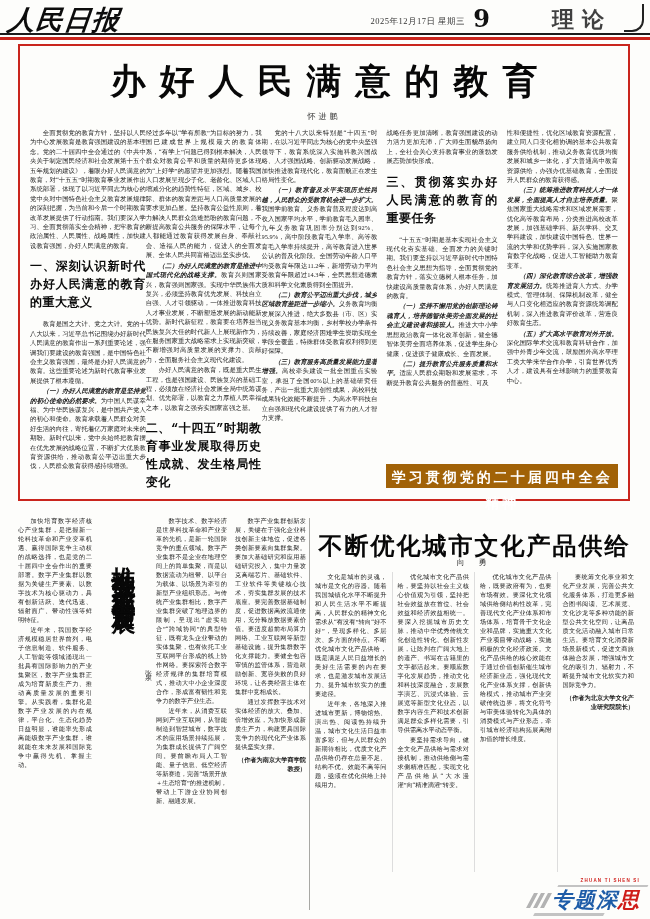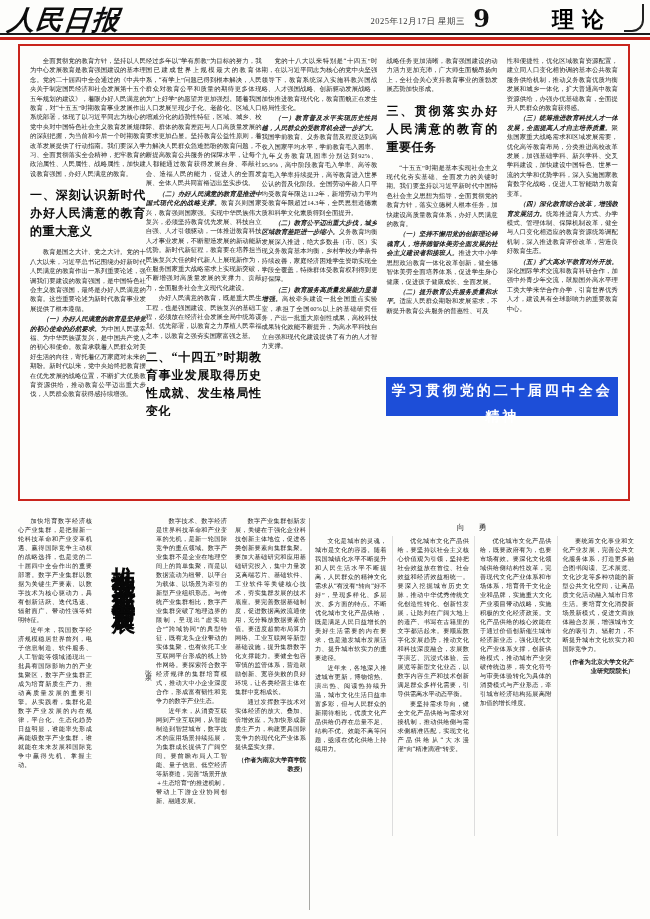--- a/index.html
+++ b/index.html
@@ -4,45 +4,45 @@
 <style>
   html,body{margin:0;padding:0;background:#e8e8e4;}
   #paper{position:relative;width:650px;height:919px;background:#fdfdfb;margin:0 auto;overflow:hidden;
          font-family:"Liberation Serif","DejaVu Serif",serif;color:#222;}
   
   #masthead{position:absolute;left:8px;top:2px;font-family:"DejaVu Serif",serif;font-weight:900;
             font-style:italic;font-size:27px;letter-spacing:1px;color:#0d0d0d;transform:skewX(-6deg);}
   #dateline{position:absolute;right:185px;top:16px;font-size:8.5px;color:#333;letter-spacing:0.5px;}
   #pagenum{position:absolute;right:160px;top:4px;font-size:24px;font-weight:bold;font-family:"DejaVu Serif",serif;color:#111;}
   #sectionname{position:absolute;right:38px;top:5px;font-size:22px;font-weight:bold;letter-spacing:8px;
-               font-family:"Liberation Sans","DejaVu Sans",sans-serif;color:#000000;}
+               font-family:"Liberation Sans","DejaVu Sans",sans-serif;color:#404040;}
   #corner-bracket{position:absolute;right:6px;top:4px;width:18px;height:26px;
                   border-right:2px solid #222;border-bottom:2px solid #222;border-bottom-right-radius:12px;}
   #rule-black{position:absolute;left:0;right:0;top:33px;height:2px;background:#1c1c1c;}
   #rule-red{position:absolute;left:0;right:0;top:37px;height:3px;background:#c9251d;}
   
   #main-box{position:absolute;left:18px;top:44px;width:612px;height:457px;border:2px solid #c9251d;
             padding:4px 10px 6px;box-sizing:border-box;background:#fdfdfb;}
   #main-title{margin:8px 0 0;text-align:center;font-family:"Liberation Sans","DejaVu Sans",sans-serif;
               font-weight:bold;font-size:35px;letter-spacing:14px;text-indent:14px;color:#080808;}
   #main-author{margin:6px 0 2px;text-align:center;font-size:8px;letter-spacing:3px;color:#333;}
   .body-txt{font-size:6.4px;line-height:9.4px;text-align:justify;color:#232323;}
   .body-txt p{margin:0 0 1px;text-indent:2em;}
   .body-txt p.cont{text-indent:0;}
   .body-txt p.note{text-indent:0;text-align:right;font-weight:bold;margin-top:4px;}
   .body-txt .lead{font-weight:bold;font-style:italic;}
-  .body-txt h3.sub{font-family:Liberation Serif, serif;font-size:12px;line-height:1.5;
+  .body-txt h3.sub{font-family:Liberation Mono, monospace;font-size:12px;line-height:1.5;
                    font-weight:bold;margin:8px 0 7px;color:#0a0a0a;letter-spacing:0.5px;}
   #main-cols{display:flex;gap:9px;margin-top:6px;height:360px;}
   #main-cols-left{display:flex;flex:3;}
   #main-cols-left .col{flex:1;overflow:hidden;}
   #right-wrap{flex:2;display:flex;flex-direction:column;}
   #main-cols-right{display:flex;gap:9px;height:326px;}
   #main-cols-right .col{flex:1;overflow:hidden;}
-  #banner{margin-top:20px;height:39px;line-height:26px;background:#1d4ed8;color:#fff;text-align:center;
+  #banner{margin-top:20px;height:24px;line-height:26px;background:#a16207;color:#fff;text-align:center;
           font-family:"Liberation Sans","DejaVu Sans",sans-serif;font-weight:bold;font-size:14px;letter-spacing:3px;}
   
   #left-article{position:absolute;left:18px;top:516px;width:288px;height:396px;}
   .la-row{display:flex;gap:7px;height:100%;}
   .la-intro{width:74px;flex:none;overflow:hidden;}
   .vt-block{position:relative;width:50px;flex:none;}
   .vt-title{writing-mode:vertical-rl;text-orientation:upright;font-family:"Liberation Sans","DejaVu Sans",sans-serif;
             font-weight:bold;font-size:24px;letter-spacing:4px;height:352px;margin:32px auto 0;display:block;color:#080808;}
   .vt-author{position:absolute;right:-3px;top:148px;writing-mode:vertical-rl;text-orientation:upright;
              font-size:7px;letter-spacing:4px;color:#333;}
@@ -81,20 +81,22 @@
 
   <div id="masthead">人民日报</div>
   <div id="dateline">2025年12月17日 星期三</div>
   <div id="pagenum">9</div>
   <div id="sectionname">理论</div>
   <div id="corner-bracket"></div>
   <div id="rule-black"></div>
   <div id="rule-red"></div>
 
   <div id="main-box">
+    <h1 id="main-title">办好人民满意的教育</h1>
+    <div id="main-author">怀进鹏</div>
     <div id="main-cols" class="body-txt">
       <div id="main-cols-left">
           <div class="col">
             <p>全面贯彻党的教育方针，坚持以人民为中心发展教育是教育强国建设的基本理念。党的二十届四中全会通过的《中共中央关于制定国民经济和社会发展第十五个五年规划的建议》，着眼办好人民满意的教育，对“十五五”时期教育事业发展作出系统部署，体现了以习近平同志为核心的党中央对中国特色社会主义教育发展规律的深刻把握，为当前和今后一个时期教育改革发展提供了行动指南。我们要深入学习、全面贯彻落实全会精神，把牢教育的政治属性、人民属性、战略属性，加快建设教育强国，办好人民满意的教育。</p>
             <h3 class="sub">一、深刻认识新时代办好人民满意的教育的重大意义</h3>
             <p>教育是国之大计、党之大计。党的十八大以来，习近平总书记围绕办好新时代人民满意的教育作出一系列重要论述，强调我们要建设的教育强国，是中国特色社会主义教育强国，最终是办好人民满意的教育。这些重要论述为新时代教育事业发展提供了根本遵循。</p>
             <p><span class="lead">（一）办好人民满意的教育是坚持党的初心使命的必然要求。</span>为中国人民谋幸福、为中华民族谋复兴，是中国共产党人的初心和使命。教育承载着人民群众对美好生活的向往，寄托着亿万家庭对未来的期盼。新时代以来，党中央始终把教育摆在优先发展的战略位置，不断扩大优质教育资源供给，推动教育公平迈出重大步伐，人民群众教育获得感持续增强。</p>
           </div>
           <div class="col">
             <p class="cont">经过多年以“学有所教”为目标的努力，我国已建成世界上规模最大的教育体系，“有学上”问题已得到根本解决，人民群众对教育公平和质量的期待更多体现为“上好学”的愿望并更加强烈。随着我国人口发展呈现少子化、老龄化、区域人口增减分化的趋势性特征，区域、城乡、校际、群体的教育差距与人口高质量发展的要求更加凸显。坚持教育公益性原则，着力解决人民群众急难愁盼的教育问题，不断提高教育公共服务的保障水平，让每个人都能通过教育获得发展自身、奉献社会、造福人民的能力，促进人的全面发展、全体人民共同富裕迈出坚实步伐。</p>
@@ -150,34 +152,44 @@
             <p>通过发挥数字技术对实体经济的放大、叠加、倍增效应，为加快形成新质生产力，构建更具国际竞争力的现代化产业体系提供坚实支撑。</p>
             <p class="note">（作者为南京大学商学院教授）</p>
           </div>
         </div>
     </div>
   </div>
 
   <div id="divider"></div>
 
   <div id="right-article" class="body-txt">
+    <h2 id="right-title">不断优化城市文化产品供给</h2>
     <div id="right-author">向 勇</div>
     <div id="ra-cols">
         <div class="col">
           <p>文化是城市的灵魂，城市是文化的容器。随着我国城镇化水平不断提升和人民生活水平不断提高，人民群众的精神文化需求从“有没有”转向“好不好”，呈现多样化、多层次、多方面的特点。不断优化城市文化产品供给，既是满足人民日益增长的美好生活需要的内在要求，也是激发城市发展活力、提升城市软实力的重要途径。</p>
           <p>近年来，各地深入推进城市更新，博物馆热、演出热、阅读热持续升温，城市文化生活日益丰富多彩，但与人民群众的新期待相比，优质文化产品供给仍存在总量不足、结构不优、效能不高等问题，亟须在优化供给上持续用力。</p>
         </div>
         <div class="col">
           <p>优化城市文化产品供给，要坚持以社会主义核心价值观为引领，坚持把社会效益放在首位、社会效益和经济效益相统一。要深入挖掘城市历史文脉，推动中华优秀传统文化创造性转化、创新性发展，让陈列在广阔大地上的遗产、书写在古籍里的文字都活起来。要顺应数字化发展趋势，推动文化和科技深度融合，发展数字演艺、沉浸式体验、云展览等新型文化业态，以数字内容生产和技术创新满足群众多样化需要，引导供需高水平动态平衡。</p>
           <p>要坚持需求导向，健全文化产品供给与需求对接机制，推动供给侧与需求侧精准匹配，实现文化产品供给从“大水漫灌”向“精准滴灌”转变。</p>
         </div>
         <div class="col">
           <p>优化城市文化产品供给，既要政府有为，也要市场有效。要深化文化领域供给侧结构性改革，完善现代文化产业体系和市场体系，培育骨干文化企业和品牌，实施重大文化产业项目带动战略，实施积极的文化经济政策。文化产品供给的核心效能在于通过价值创新催生城市经济新业态，强化现代文化产业体系支撑，创新供给模式，推动城市产业突破传统边界，将文化符号与审美体验转化为具体的消费模式与产业形态，牵引城市经济结构拓展高附加值的增长维度。</p>
         </div>
         <div class="col">
           <p>要统筹文化事业和文化产业发展，完善公共文化服务体系，打造更多融合图书阅读、艺术展览、文化沙龙等多种功能的新型公共文化空间，让高品质文化活动融入城市日常生活。要培育文化消费新场景新模式，促进文商旅体融合发展，增强城市文化的吸引力、辐射力，不断提升城市文化软实力和国际竞争力。</p>
           <p class="note">（作者为北京大学文化产业研究院院长）</p>
         </div>
       </div>
   </div>
 
+  <div id="badge">
+    <div class="slash s1"></div>
+    <div class="slash s2"></div>
+    <div class="slash s3"></div>
+    <div class="toprule"></div>
+    <div class="botrule"></div>
+    <div class="pinyin">ZHUAN TI SHEN SI</div>
+    <div class="main"><span class="blue">专题深</span><span class="red">思</span></div>
+  </div>
 
 </div>
 
 </body></html>

